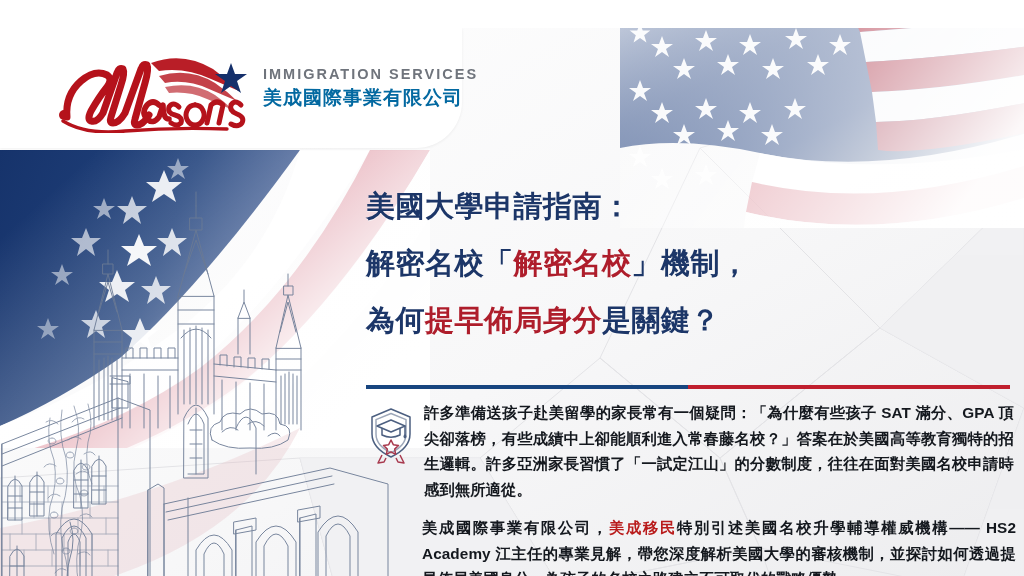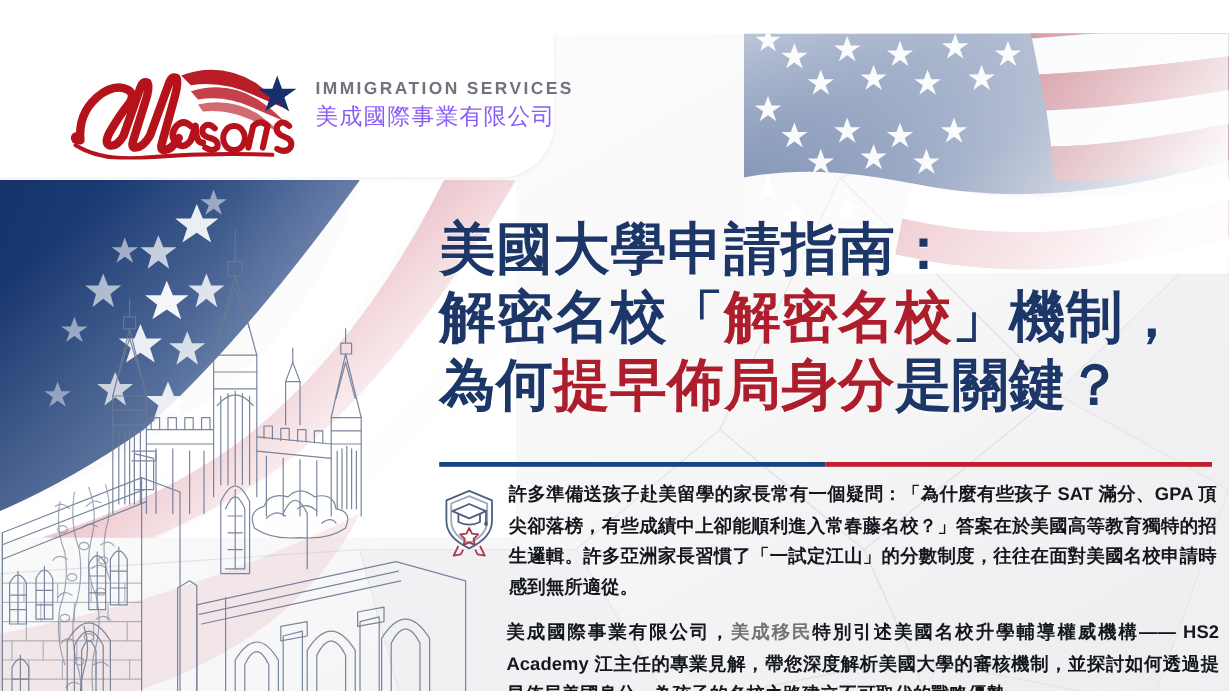--- a/index.html
+++ b/index.html
@@ -40,30 +40,30 @@
     position:absolute; left:0; top:0; width:462px; height:120px; z-index:6;
     display:flex; align-items:center;
   }
   .logo-mark{ width:200px; height:90px; margin-left:55px; flex:0 0 auto; }
   .logo-text{ margin-left:8px; line-height:1.18; }
   .logo-en{
     font-size:14.5px; letter-spacing:2.0px; color:#6f747c; font-weight:600;
     white-space:nowrap;
   }
   .logo-zh{
-    font-size:19px; letter-spacing:1.0px; color:#8b5cf6; font-weight:400;
+    font-size:19px; letter-spacing:1.0px; color:#0369a1; font-weight:700;
     white-space:nowrap; margin-top:4px;
   }
 
   
   .title-block{
     position:absolute; left:366px; top:150px; width:620px; z-index:8;
   }
   .title-line{
-    font-size:47px; font-weight:700; line-height:57px;
+    font-size:29px; font-weight:700; line-height:57px;
     letter-spacing:0.5px; white-space:nowrap;
     text-shadow:0 1px 0 rgba(255,255,255,0.6);
   }
   .nv{ color:#1c3668; }
   .rd{ color:#ae1d2b; }
 
   .divider{
     position:absolute; left:366px; top:357px; width:644px; height:4px; z-index:8;
     display:flex;
   }
@@ -73,21 +73,21 @@
   
   .body-wrap{ position:absolute; left:366px; top:372px; width:648px; z-index:8; }
   .para-row{ display:flex; align-items:flex-start;justify-content:flex-end; }
   .shield-icon{ width:46px; height:60px; flex:0 0 auto; margin-top:6px; }
   .para{
     font-size:15.3px; line-height:25.5px; color:#14181e; font-weight:700;
     letter-spacing:0.1px; text-align:justify;
   }
   .p1{ margin-left:10px; width:590px; }
   .p2{ margin-top:13px; margin-left:56px; width:594px; }
-  .hl{ color:#737373; }
+  .hl{ color:#b91c1c; }
 </style>
 </head>
 <body>
 
 <div id="stage">
 
   <svg class="facets" viewBox="0 0 1024 576" preserveAspectRatio="none">
     <defs>
       <linearGradient id="bgG" x1="0" y1="0" x2="1" y2="1">
         <stop offset="0%" stop-color="#ffffff"></stop>

